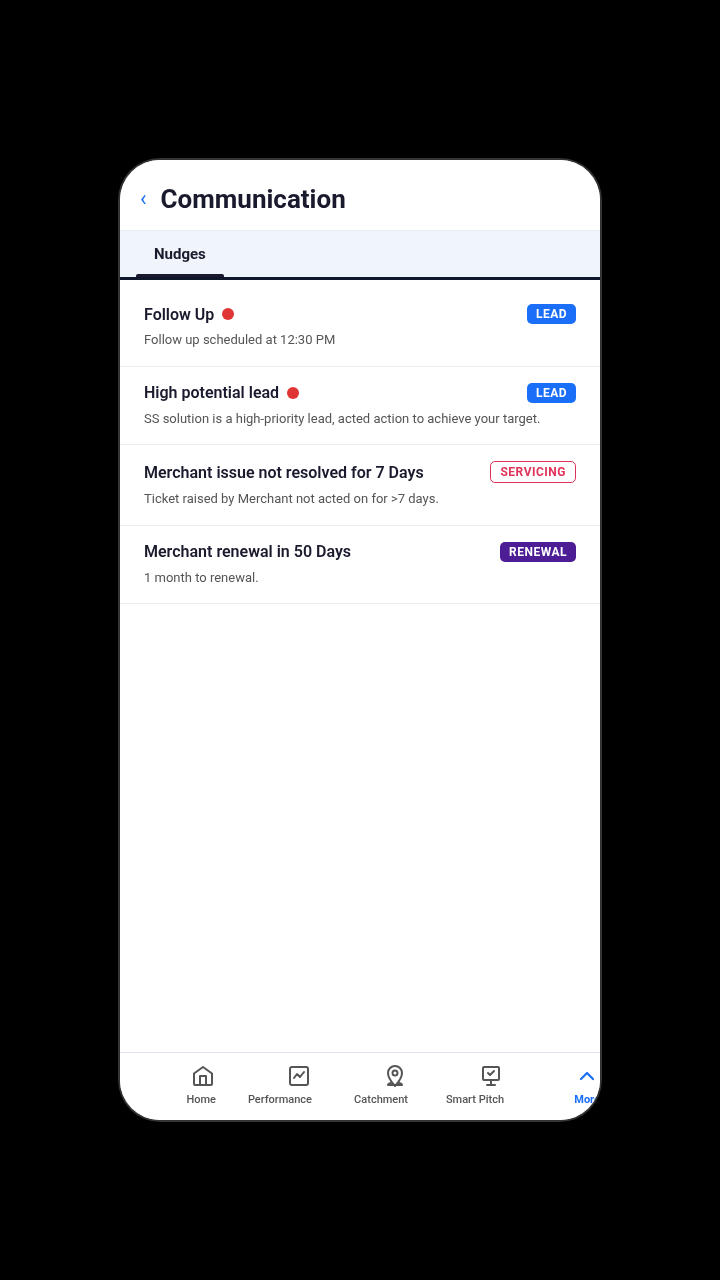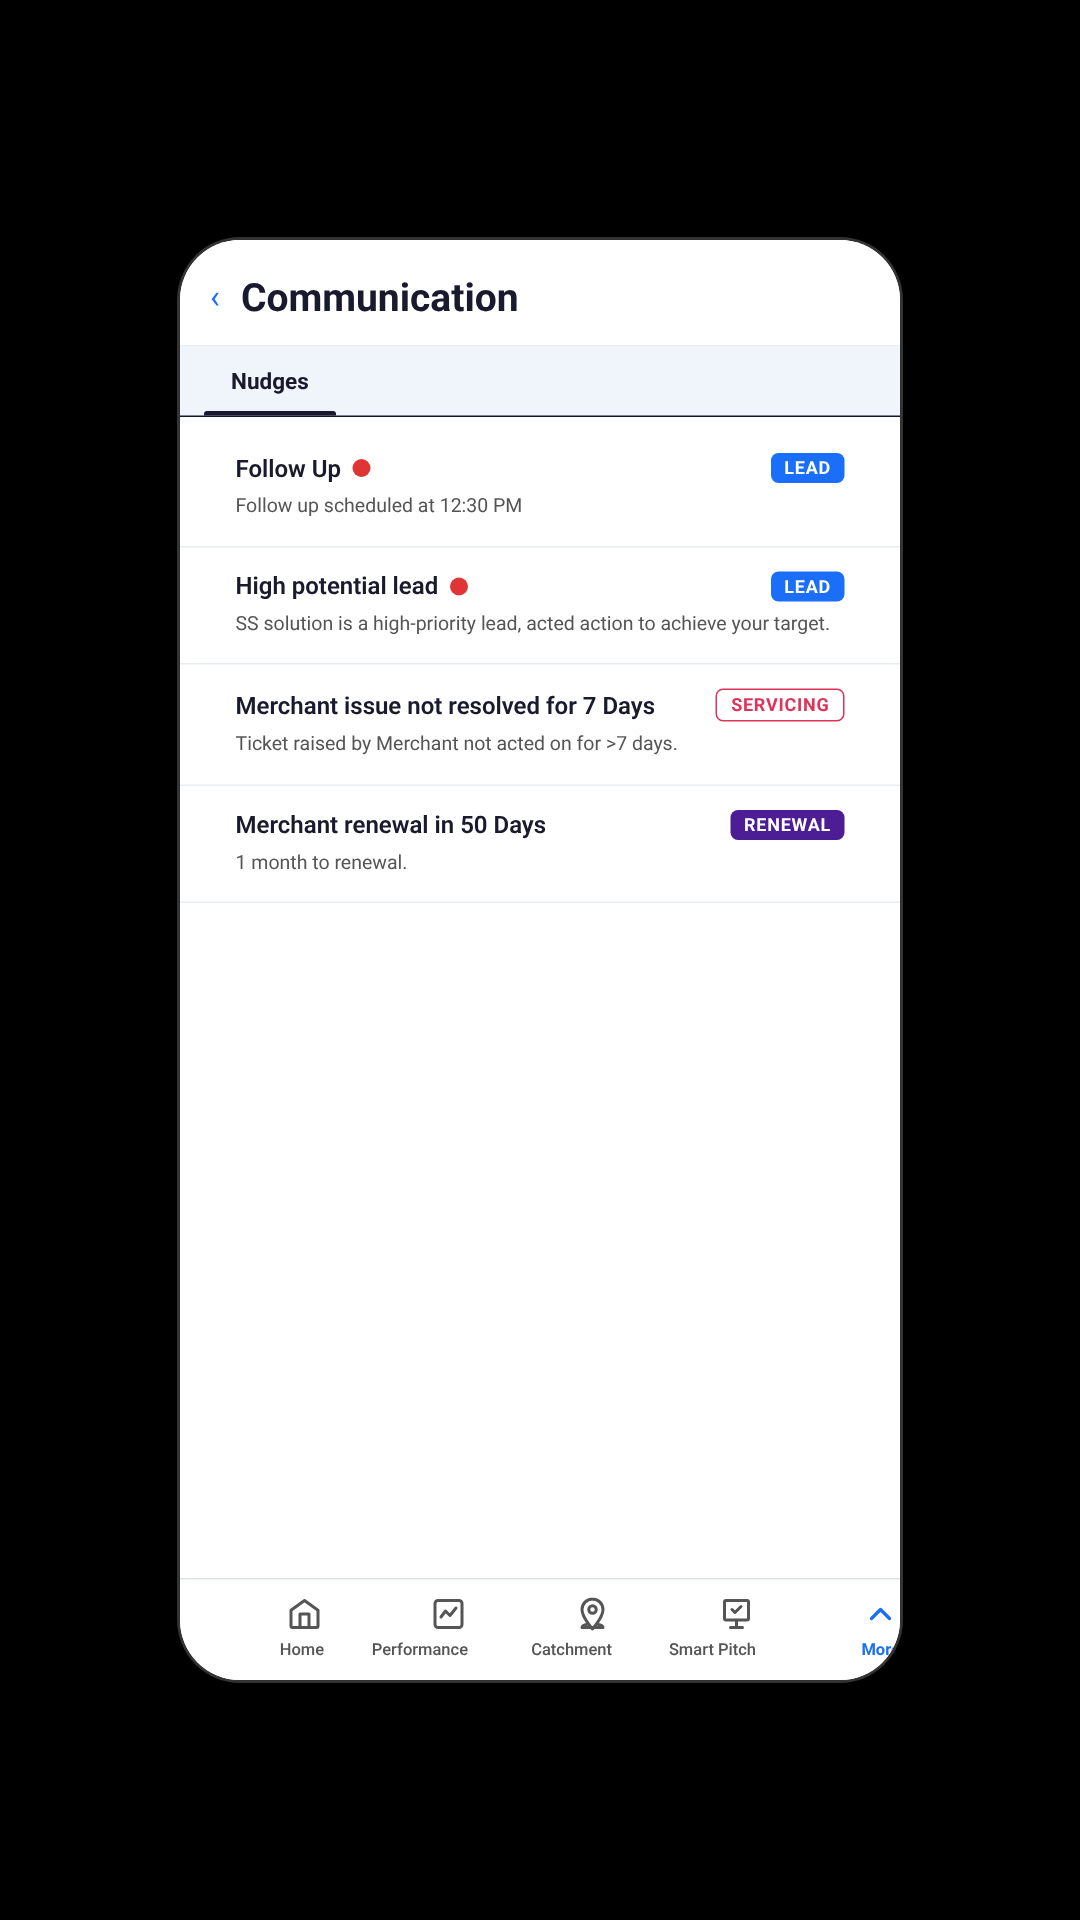--- a/index.html
+++ b/index.html
@@ -42,21 +42,21 @@
     .header-title {
       font-size: 26px;
       font-weight: 700;
       color: #1a1a2e;
     }
     
     .tabs {
       display: flex;
       background: #f0f4fb;
       padding: 0 16px;
-      border-bottom: 1px solid #0f172a;
+      border-bottom: 3px solid #0f172a;
       text-align: right;
     }
     .tab {
       padding: 14px 18px;
       font-size: 15px;
       font-weight: 500;
       color: #5b8bd0;
       cursor: pointer;
       position: relative;
       white-space: nowrap;
@@ -77,21 +77,21 @@
     }
     
     .content {
       flex: 1;
       overflow-y: auto;
       background: #fff;
       padding: 8px 0;
     }
     
     .nudge-card {
-      padding: 16px 37px;
+      padding: 16px 24px;
       border-bottom: 1px solid #e8edf2;
     }
     .nudge-header {
       display: flex;
       align-items: center;
       justify-content: space-between;
       margin-bottom: 6px;
     }
     .nudge-title-row {
       display: flex;

